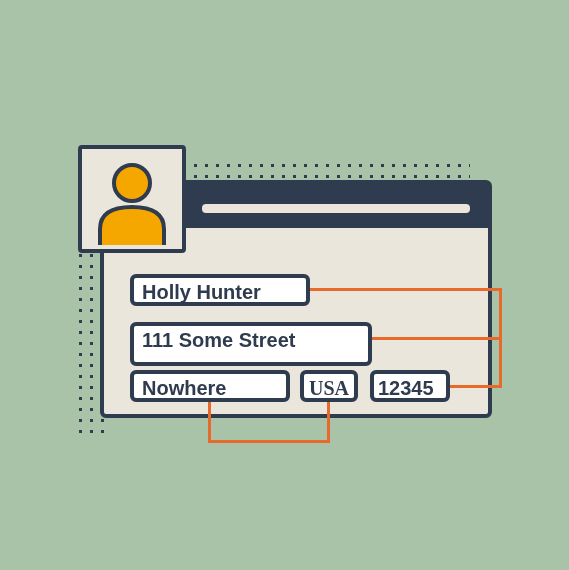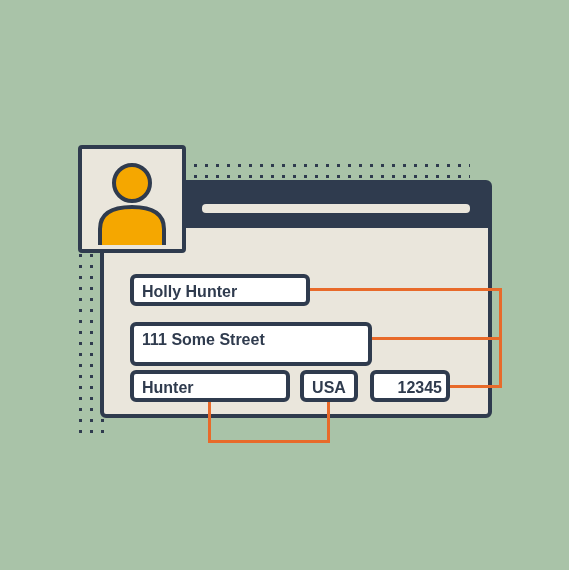--- a/index.html
+++ b/index.html
@@ -74,32 +74,32 @@
     left: 10px; top: 8px;
     width: 80px; height: 88px;
   }
   
   .field {
     position: absolute;
     background: #ffffff;
     border: 4px solid #2f3b4e;
     border-radius: 6px;
     font-weight: 700;
-    font-size: 16px;
+    font-size: 20px;
     color: #2f3b4e;
     padding: 4px 8px;
     line-height: 20px;
     white-space: nowrap;
     z-index: 3;
   }
   .f-name   { left: 130px; top: 274px; width: 180px; height: 32px; }
   .f-street { left: 130px; top: 322px; width: 242px; height: 44px; }
   .f-city   { left: 130px; top: 370px; width: 160px; height: 32px; }
-  .f-country{ left: 300px; top: 370px; width: 58px;  height: 32px; text-align:center; padding:4px 4px;}
-  .f-zip    { left: 370px; top: 370px; width: 80px;  height: 32px; text-align:right; padding:4px 4px;}
+  .f-country{ left: 300px; top: 370px; width: 58px;  height: 32px; text-align:center; padding:4px 4px;font-family:Liberation Serif, serif;}
+  .f-zip    { left: 370px; top: 370px; width: 80px;  height: 32px; text-align:left; padding:4px 4px;}
 
   
   .line {
     position: absolute;
     background: #e86a2a;
     z-index: 1;
   }
   
   .ln-name-h { left: 310px; top: 288px; width: 192px; height: 3px; }
   
@@ -137,17 +137,17 @@
   <div class="line ln-name-h"></div>
   <div class="line ln-street-h"></div>
   <div class="line ln-zip-h"></div>
   <div class="line ln-bus-v"></div>
   <div class="line ln-city-v"></div>
   <div class="line ln-ctry-v"></div>
   <div class="line ln-city-h"></div>
 
   <div class="field f-name">Holly Hunter</div>
   <div class="field f-street">111 Some Street</div>
-  <div class="field f-city">Hunter</div>
+  <div class="field f-city">Nowhere</div>
   <div class="field f-country">USA</div>
   <div class="field f-zip">12345</div>
 
 </div>
 
 </body></html>

